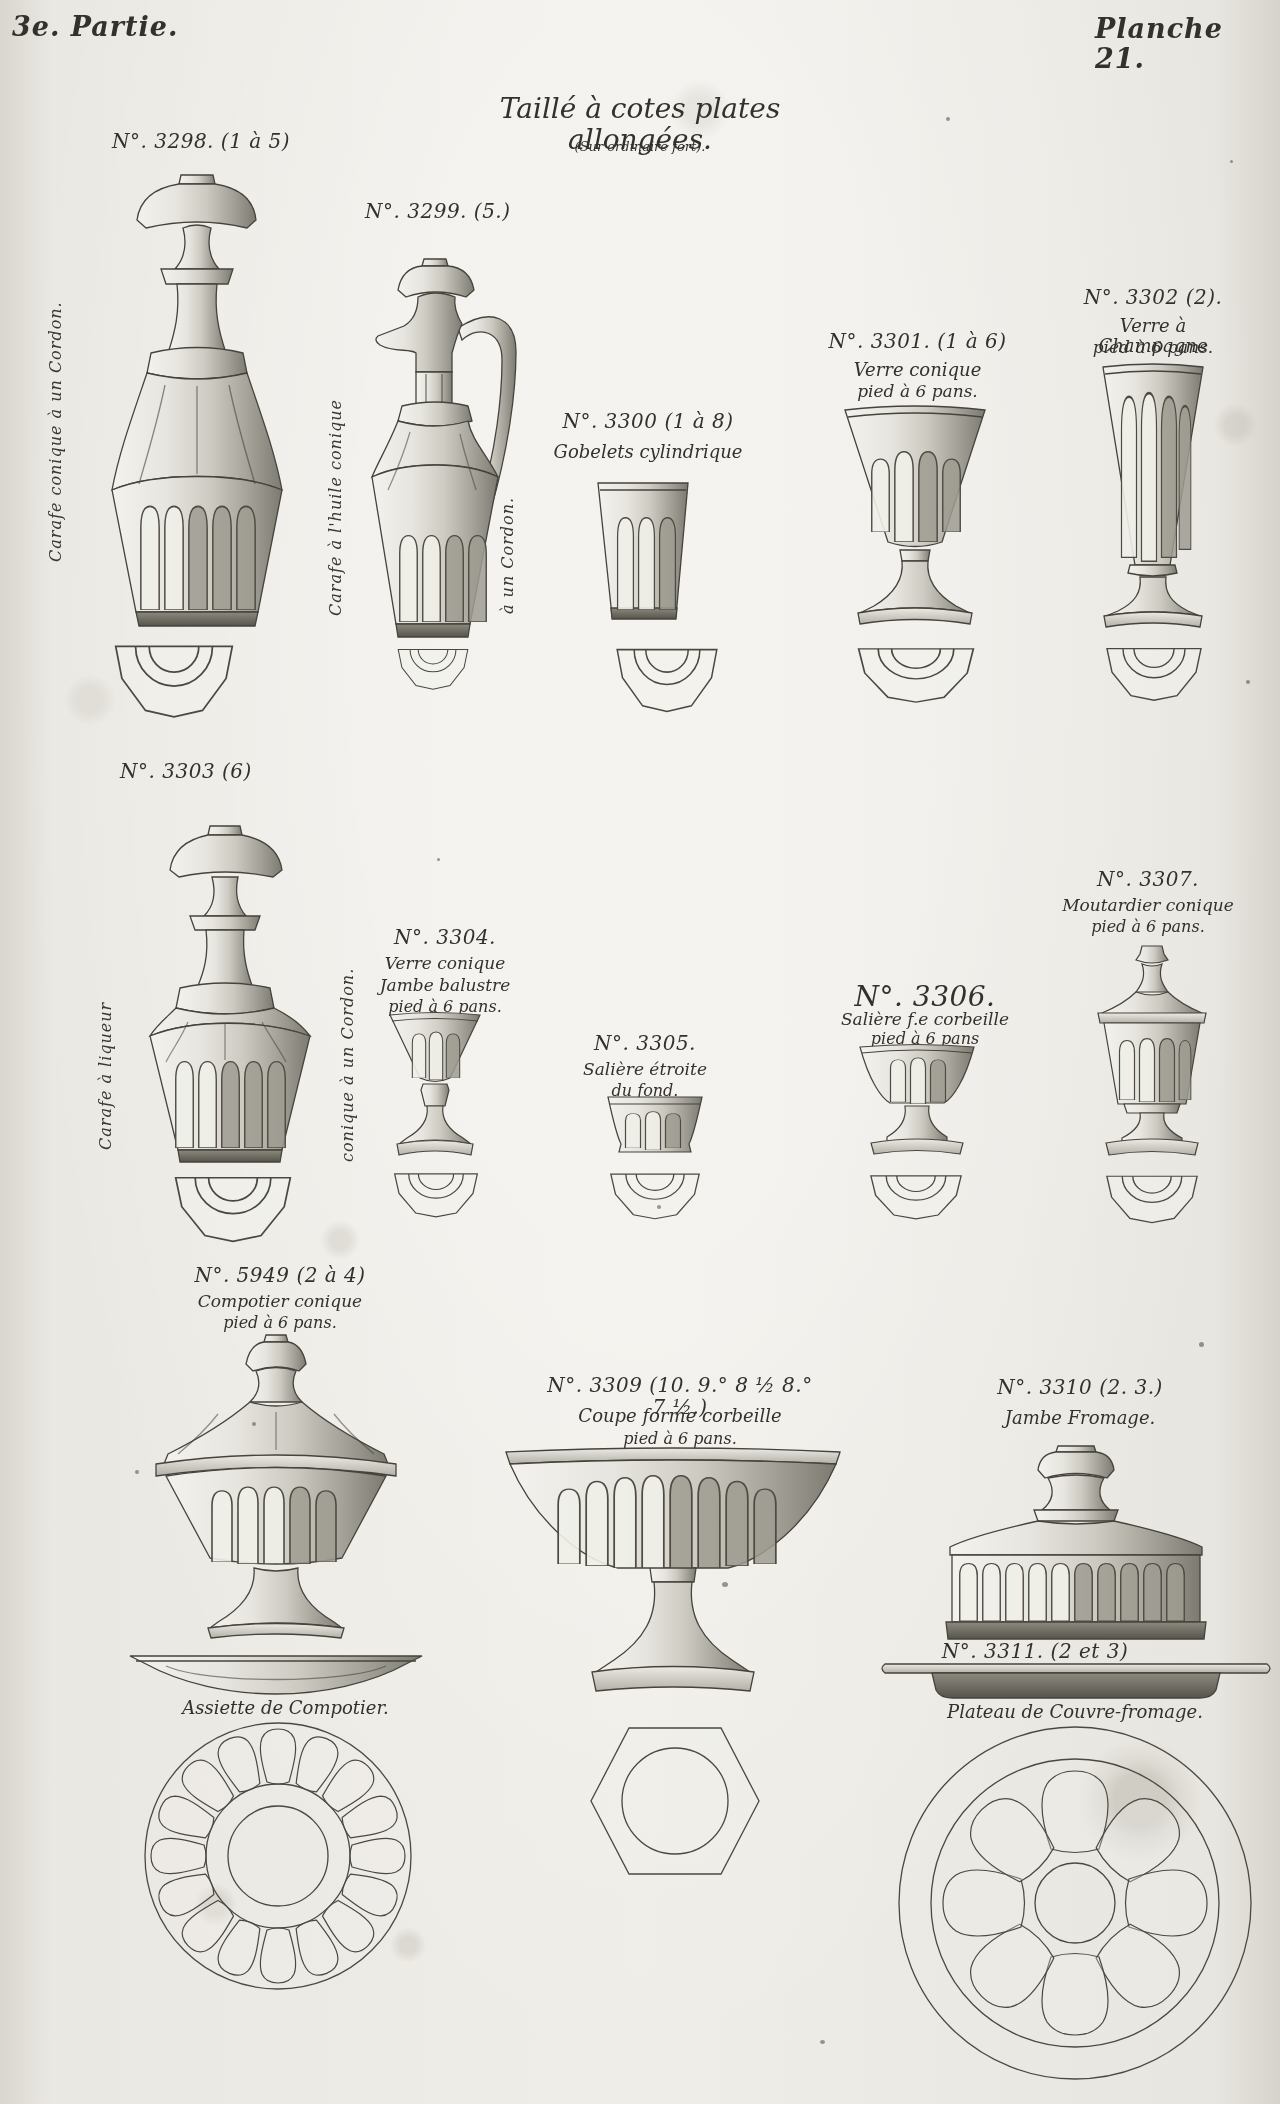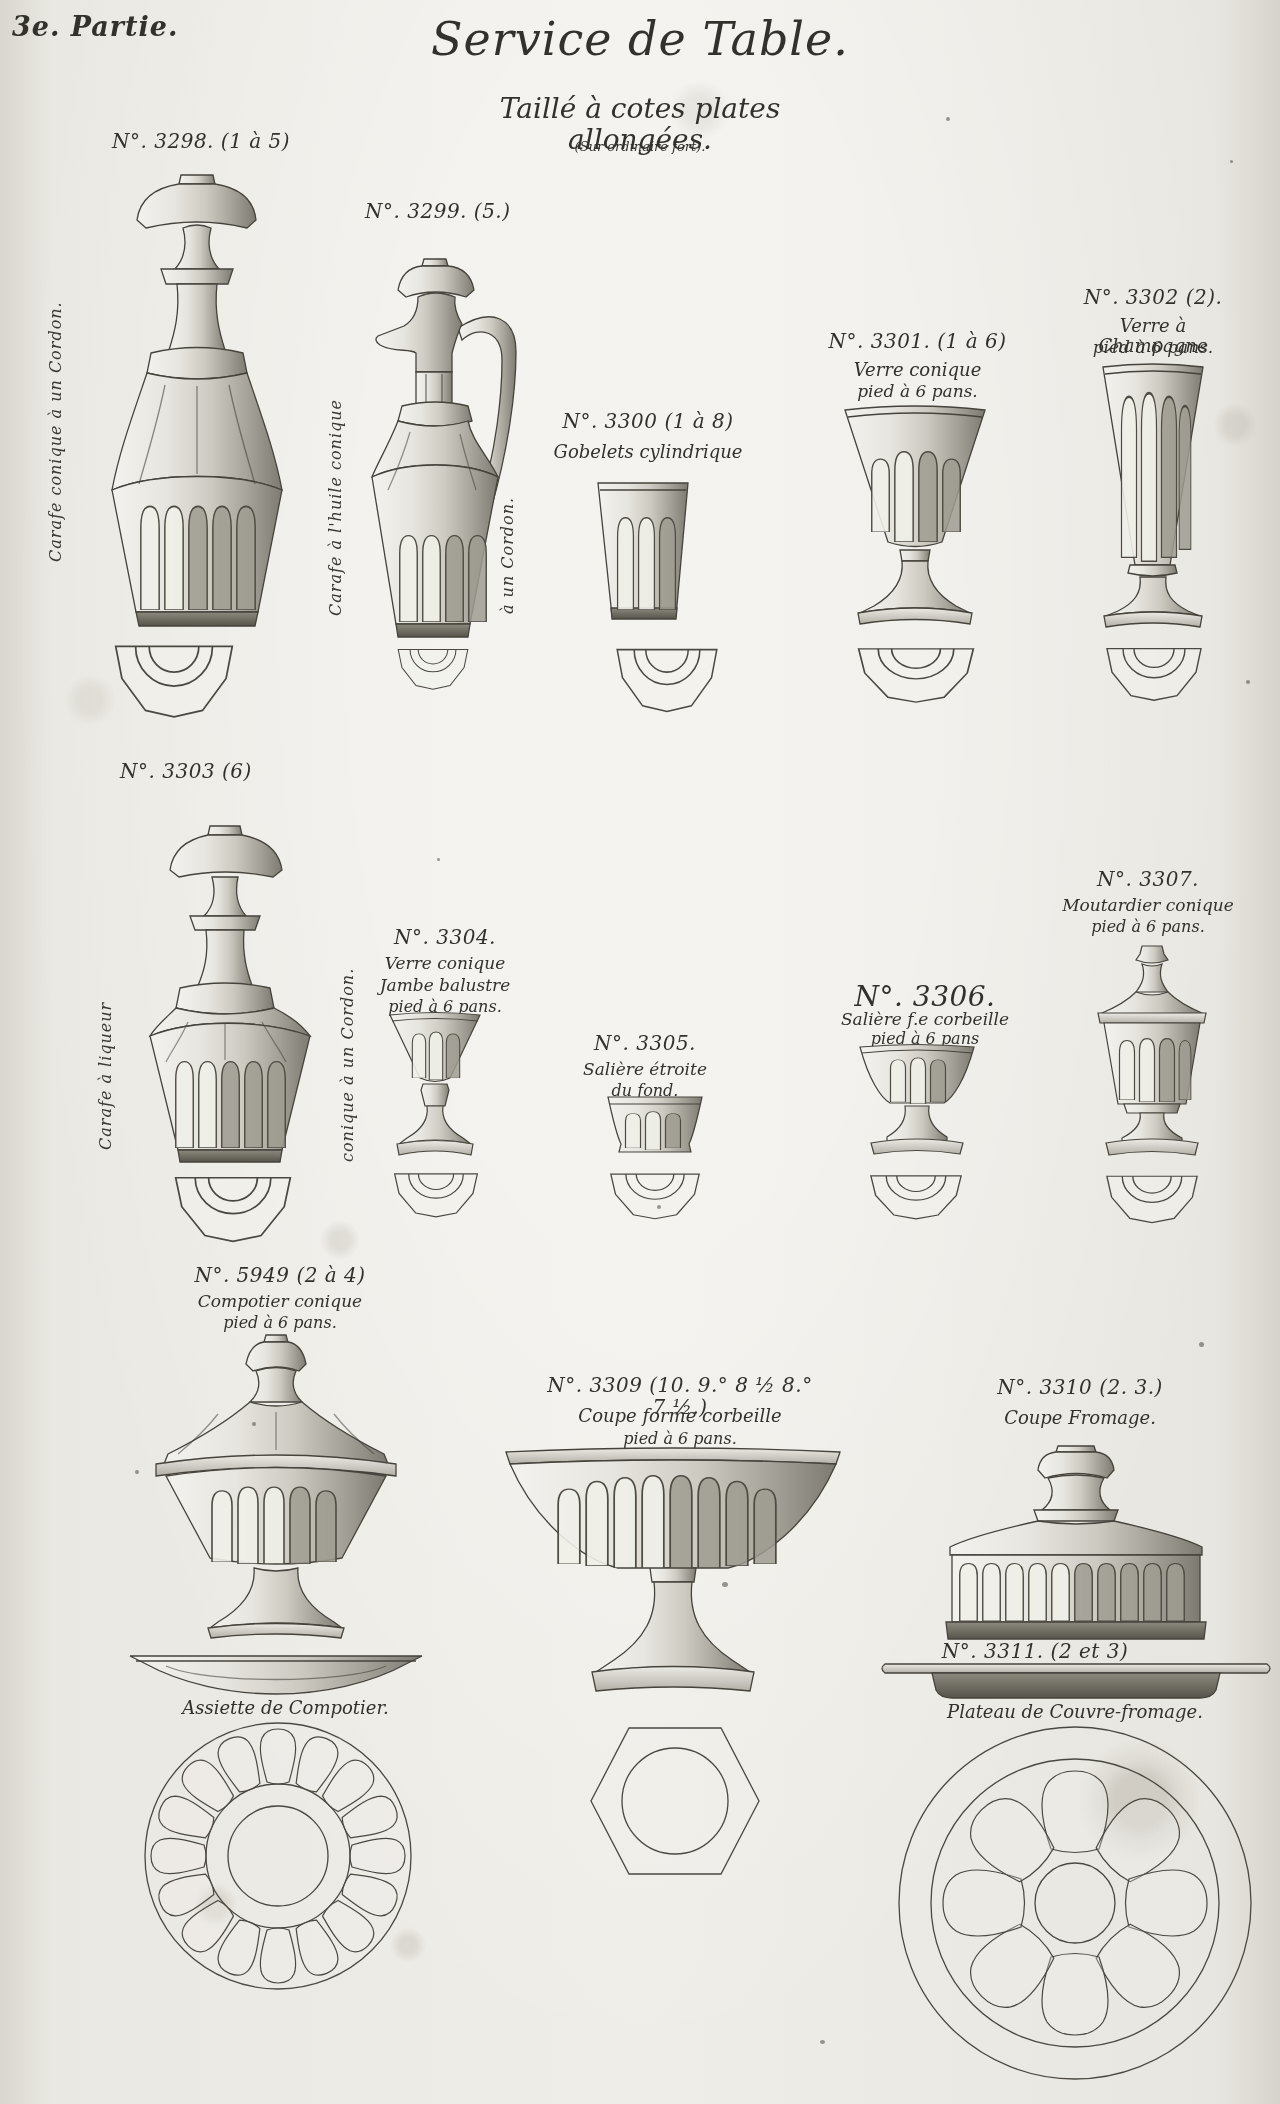--- a/index.html
+++ b/index.html
@@ -61,23 +61,23 @@
       </symbol>
       <symbol id="bsk" viewBox="0 0 100 64" preserveAspectRatio="none">
         <path d="M3,5 H97 L92,30 L73,55 L50,60 L27,55 L8,30 Z" fill="rgba(242,241,236,.5)" stroke="#4a4840" stroke-width="1.4"></path>
         <path d="M30,5 A20,20 0 0 0 70,5" fill="none" stroke="#4a4840" stroke-width="1.4"></path>
         <path d="M19,5 A31,31 0 0 0 81,5" fill="none" stroke="#4a4840" stroke-width="1.4"></path>
       </symbol>
     </defs>
   </svg>
 
   <div class="txt hdr" style="left:12px;top:12px;font-size:27px;font-weight:bold;">3e. Partie.</div>
-  <div class="txt hdr ctr" style="left:390px;top:14px;width:500px;font-size:46px;">Service de Table.</div>
   <div class="txt ctr" style="left:440px;top:94px;width:400px;font-size:28px;">Taillé à cotes plates allongées.</div>
   <div class="txt ctr" style="left:490px;top:140px;width:300px;font-size:13px;">(Sur ordinaire fort).</div>
+  <div class="txt hdr" style="left:1095px;top:14px;font-size:27px;font-weight:bold;">Planche 21.</div>
 
   <figure style="margin:0">
     <div class="txt num" style="left:112px;top:130px;width:220px;font-size:20px;">N°. 3298. (1 à 5)</div>
     <div class="vlbl" style="left:46px;top:562px;font-size:16px;">Carafe conique à un Cordon.</div>
     <svg style="left:95px;top:172px" width="205" height="460" viewBox="0 0 205 460">
       <g stroke="#46433c" stroke-width="1.3">
         <path d="M84,12 L86,3 H118 L120,12 Z" fill="url(#gh)"></path>
         <path d="M42,48 Q46,18 84,12 H120 Q158,18 161,48 L152,56 Q102,44 51,56 Z" fill="url(#gh)"></path>
         <path d="M88,56 C93,75 88,88 80,97 H124 C116,88 111,75 116,56 Q102,50 88,56 Z" fill="url(#gh)"></path>
         <path d="M66,97 H138 L133,112 H71 Z" fill="url(#gh)"></path>
@@ -388,21 +388,21 @@
     <svg style="left:585px;top:1722px" width="180" height="158" viewBox="0 0 180 158">
       <g fill="rgba(240,239,234,.3)" stroke="#4a4840" stroke-width="1.3">
         <path d="M44,6 H136 L174,79 L136,152 H44 L6,79 Z"></path>
         <circle cx="90" cy="79" r="53" fill="none"></circle>
       </g>
     </svg>
   </figure>
 
   <figure style="margin:0">
     <div class="txt num ctr" style="left:985px;top:1376px;width:190px;font-size:20px;">N°. 3310 (2. 3.)</div>
-    <div class="txt ctr" style="left:990px;top:1408px;width:180px;font-size:18px;">Coupe Fromage.</div>
+    <div class="txt ctr" style="left:990px;top:1408px;width:180px;font-size:18px;">Jambe Fromage.</div>
     <svg style="left:926px;top:1444px" width="300" height="200" viewBox="0 0 300 200">
       <g stroke="#46433c" stroke-width="1.3">
         <path d="M130,8 L132,2 H168 L170,8 Z" fill="url(#gh)"></path>
         <path d="M112,26 Q114,10 130,8 H170 Q186,10 188,26 L181,34 Q150,25 119,34 Z" fill="url(#gh)"></path>
         <path d="M122,34 C130,48 126,58 116,66 H184 C174,58 170,48 178,34 Q150,28 122,34 Z" fill="url(#gh)"></path>
         <path d="M108,66 H192 L188,77 H112 Z" fill="url(#gh)"></path>
         <path d="M112,77 C76,85 44,93 24,103 L24,111 H276 L276,103 C256,93 224,85 188,77 Q150,83 112,77 Z" fill="url(#gh)"></path>
         <path d="M26,111 V178 H274 V111 Z" fill="url(#gh)"></path>
         <path d="M20,178 H280 L278,195 H22 Z" fill="url(#gdark)"></path>
       </g>

